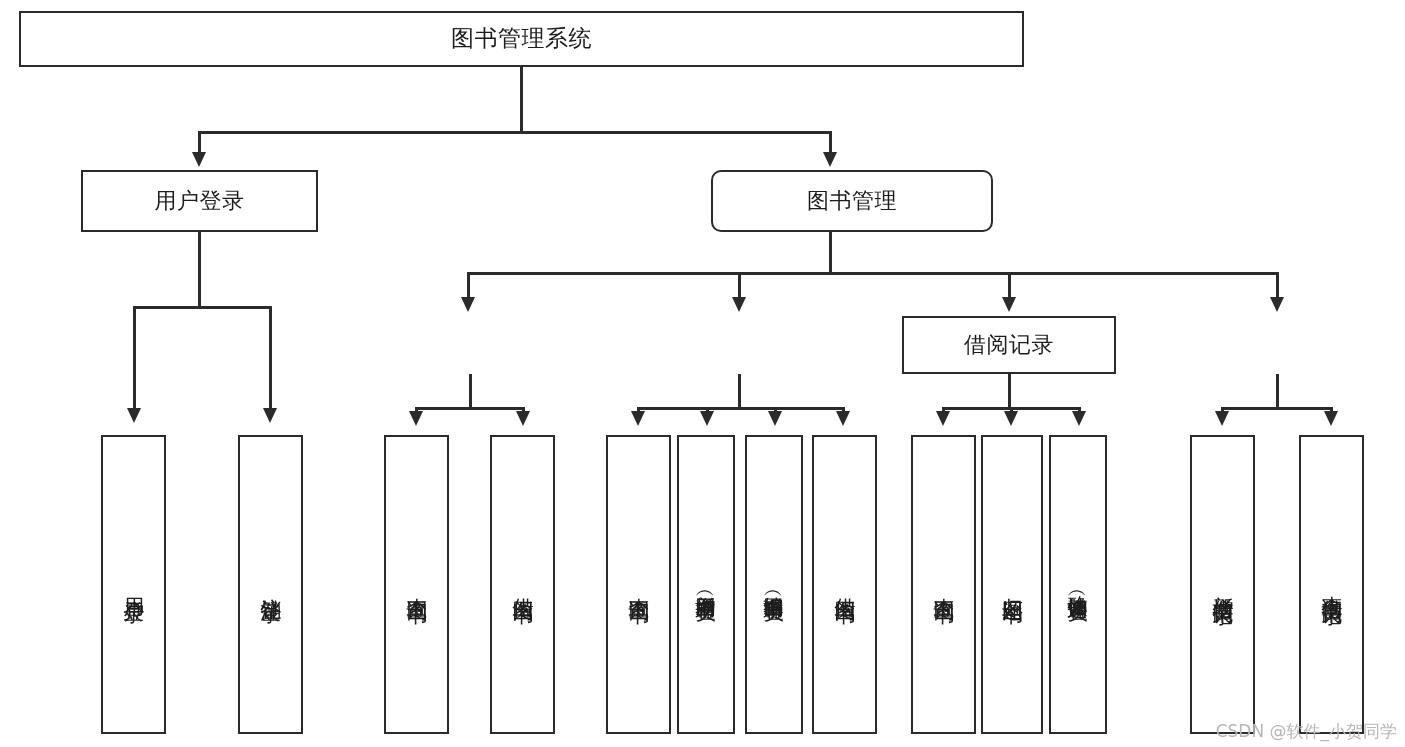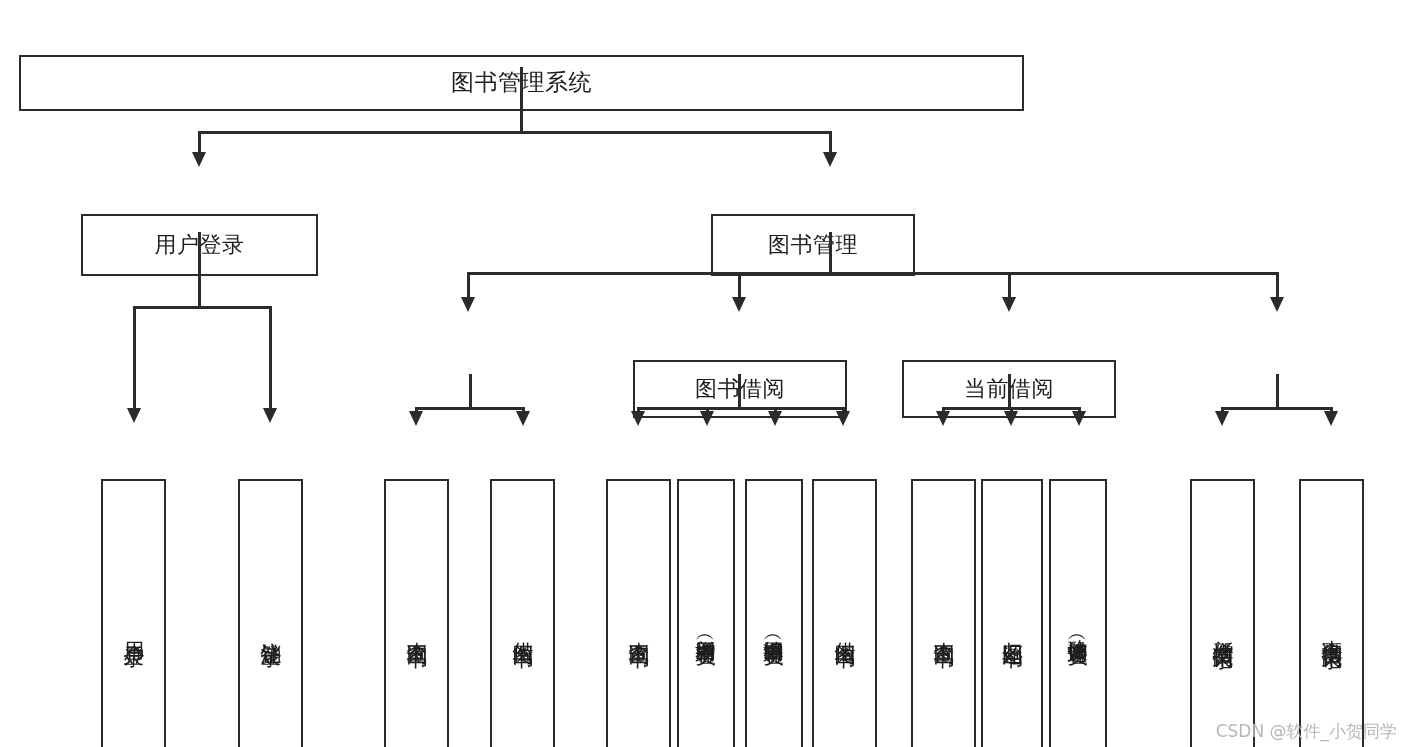--- a/index.html
+++ b/index.html
@@ -22,21 +22,20 @@
   
   .node {
     position: absolute;
     box-sizing: border-box;
     background: #ffffff;
     border: 2px solid #2b2b2b;
     display: flex;
     align-items: center;
     justify-content: center;
     text-align: right;
-    margin-top: 44px;
   }
   .node .lbl {
     display: block;
     line-height: 1.12;
     letter-spacing: 0.5px;
     color: #1d1d1d;
   }
   
   .node.h .lbl {
     font-size: 22px;
@@ -100,21 +99,21 @@
 
   <div class="hline" style="left:198px; top:131px; width:634px;"></div>
   <div class="vline" style="left:198px; top:131px; height:23px;"></div>
   <div class="arrow" style="left:192px; top:152px;"></div>
   <div class="vline" style="left:829px; top:131px; height:23px;"></div>
   <div class="arrow" style="left:823px; top:152px;"></div>
 
   <div class="node h" style="left:81px; top:170px; width:237px; height:62px;">
     <span class="lbl">用户登录</span>
   </div>
-  <div class="node h" style="left:711px; top:170px; width:204px; height:62px;">
+  <div class="node h" style="left:711px; top:170px; width:282px; height:62px;border-radius:10px;">
     <span class="lbl">图书管理</span>
   </div>
 
   <div class="vline" style="left:198px; top:232px; height:77px;"></div>
   <div class="hline" style="left:133px; top:306px; width:139px;"></div>
   <div class="vline" style="left:133px; top:306px; height:104px;"></div>
   <div class="arrow" style="left:127px; top:408px;"></div>
   <div class="vline" style="left:269px; top:306px; height:104px;"></div>
   <div class="arrow" style="left:263px; top:408px;"></div>
 
@@ -122,25 +121,22 @@
   <div class="hline" style="left:467px; top:272px; width:812px;"></div>
   <div class="vline" style="left:467px; top:272px; height:27px;"></div>
   <div class="arrow" style="left:461px; top:297px;"></div>
   <div class="vline" style="left:738px; top:272px; height:27px;"></div>
   <div class="arrow" style="left:732px; top:297px;"></div>
   <div class="vline" style="left:1008px; top:272px; height:27px;"></div>
   <div class="arrow" style="left:1002px; top:297px;"></div>
   <div class="vline" style="left:1276px; top:272px; height:27px;"></div>
   <div class="arrow" style="left:1270px; top:297px;"></div>
 
-  <div class="node h" style="left:633px; top:316px; width:214px; height:58px;">
-    <span class="lbl">图书借阅</span>
-  </div>
   <div class="node h" style="left:902px; top:316px; width:214px; height:58px;">
-    <span class="lbl">当前借阅</span>
+    <span class="lbl">借阅记录</span>
   </div>
 
   <div class="vline" style="left:469px; top:374px; height:36px;"></div>
   <div class="hline" style="left:415px; top:407px; width:110px;"></div>
   <div class="vline" style="left:415px; top:407px; height:6px;"></div>
   <div class="arrow" style="left:409px; top:411px;"></div>
   <div class="vline" style="left:522px; top:407px; height:6px;"></div>
   <div class="arrow" style="left:516px; top:411px;"></div>
 
   <div class="vline" style="left:738px; top:374px; height:36px;"></div>

